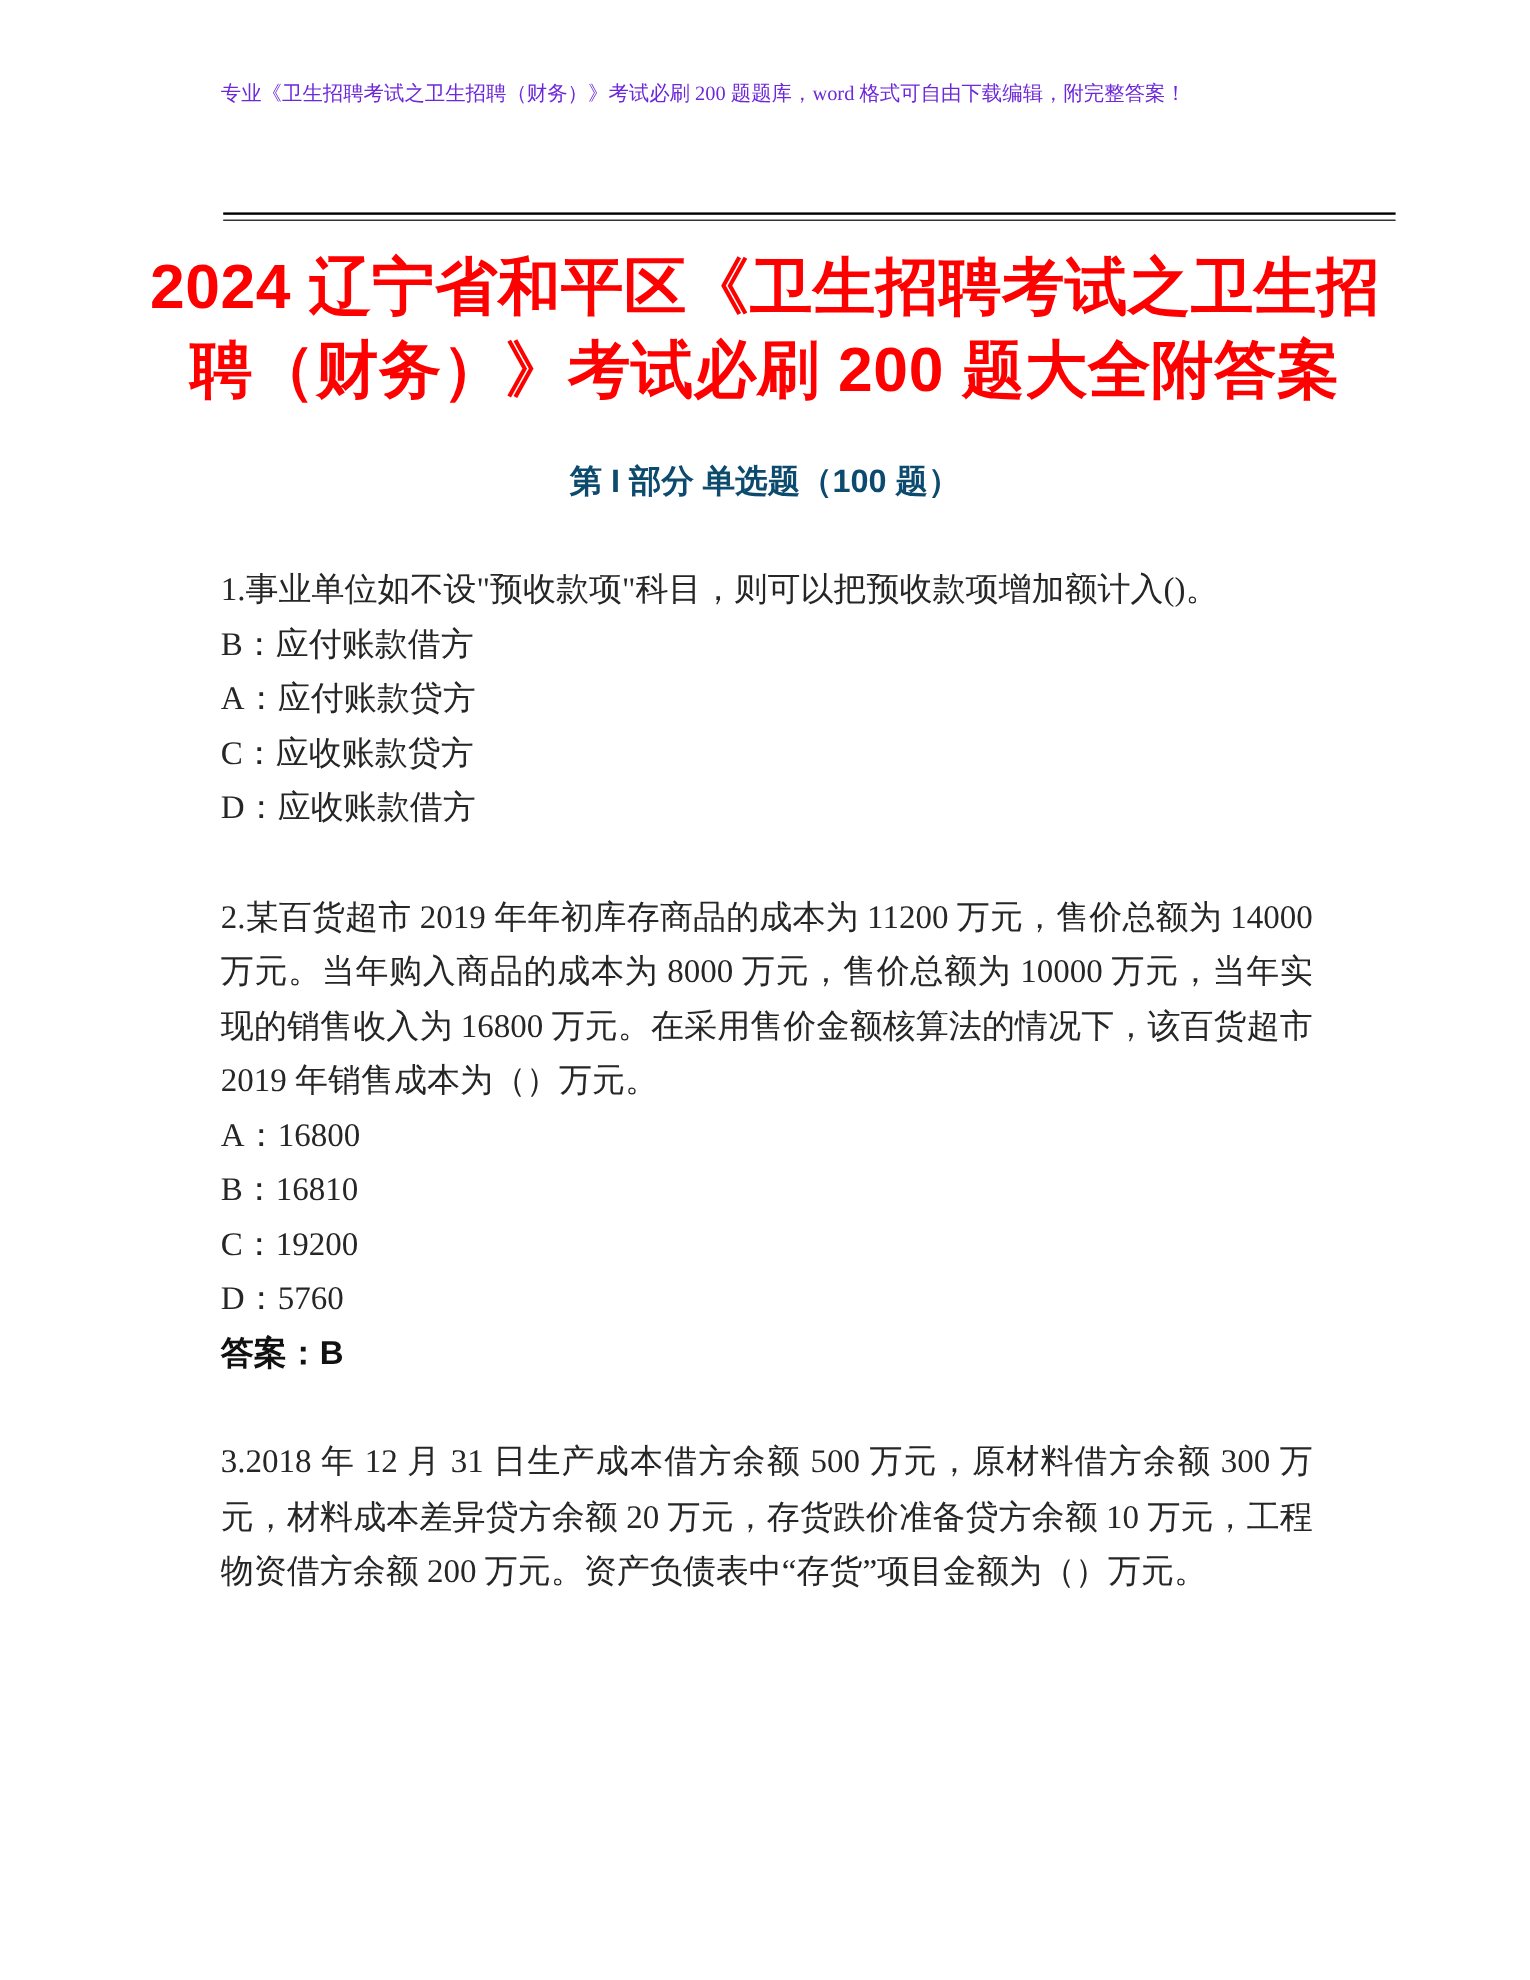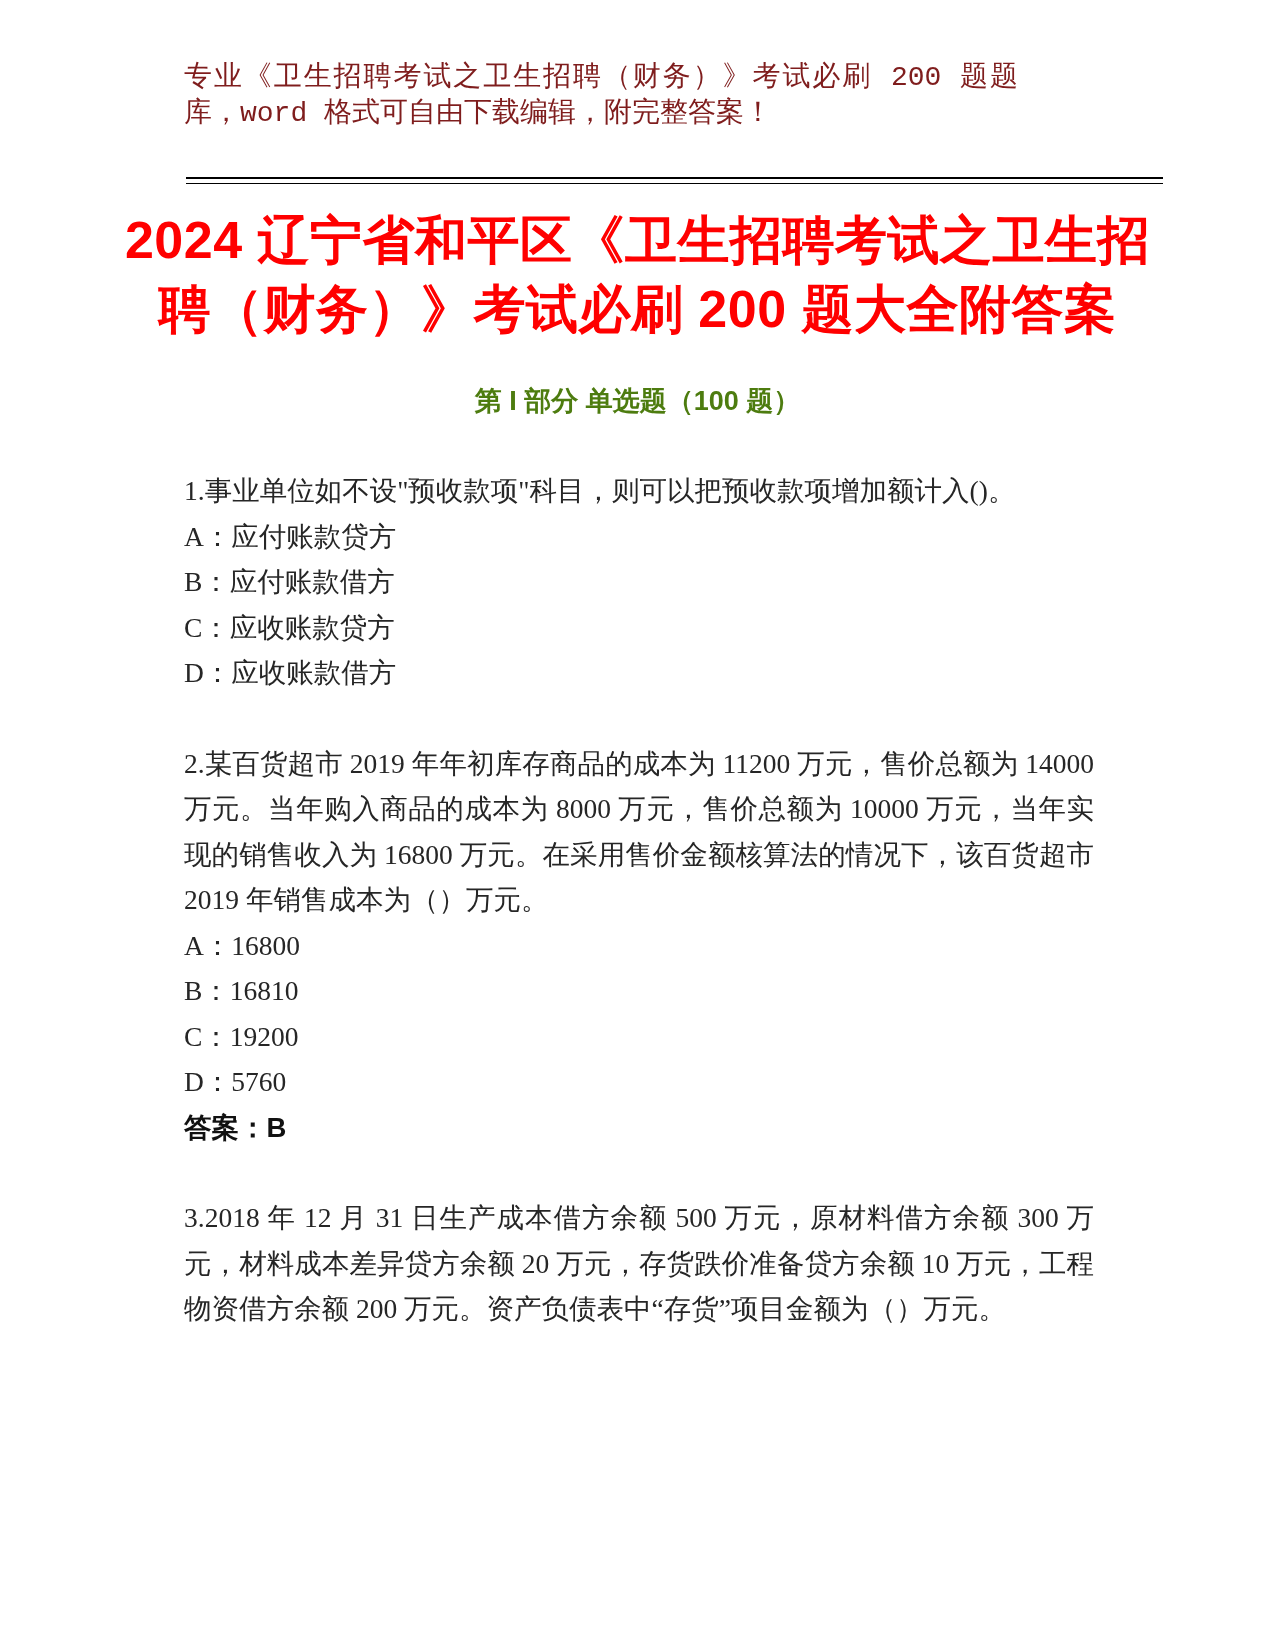--- a/index.html
+++ b/index.html
@@ -12,26 +12,25 @@
     overflow: hidden;
     font-family: "Liberation Serif", "DejaVu Serif", serif;
   }
 
   
   .header-note {
     position: absolute;
     left: 184px;
     top: 60px;
     width: 834px;
-    font-size: 28px;
+    font-size: 17px;
     line-height: 35.5px;
-    color: #7f1d1d;
+    color: #6d28d9;
     text-align: justify;
     margin: 0;
-    font-family: Liberation Mono, monospace;
   }
 
   
   .double-rule {
     position: absolute;
     left: 186px;
     top: 177px;
     width: 977px;
     height: 7px;
     box-sizing: border-box;
@@ -58,21 +57,21 @@
     position: absolute;
     left: 0;
     right: 0;
     top: 381px;
     margin: 0;
     text-align: center;
     font-family: "Liberation Sans", "DejaVu Sans", sans-serif;
     font-weight: 600;
     font-size: 27px;
     line-height: 40px;
-    color: #4d7c0f;
+    color: #0c4a6e;
   }
 
   .content {
     position: absolute;
     left: 184px;
     top: 468px;
     width: 910px;
     font-size: 27.5px;
     line-height: 45.5px;
     color: #262626;
@@ -102,22 +101,22 @@
     <span class="title-line">2024 辽宁省和平区《卫生招聘考试之卫生招</span>
     <span class="title-line">聘（财务）》考试必刷 200 题大全附答案</span>
   </h1>
 
   <h2 class="section-heading">第 I 部分 单选题（100 题）</h2>
 
   <div class="content">
 
     <div class="question">
       <p class="stem-line">1.事业单位如不设"预收款项"科目，则可以把预收款项增加额计入()。</p>
+      <p class="option-line">B：应付账款借方</p>
       <p class="option-line">A：应付账款贷方</p>
-      <p class="option-line">B：应付账款借方</p>
       <p class="option-line">C：应收账款贷方</p>
       <p class="option-line">D：应收账款借方</p>
     </div>
 
     <div class="question">
       <p class="stem-line">2.某百货超市 2019 年年初库存商品的成本为 11200 万元，售价总额为 14000 万元。当年购入商品的成本为 8000 万元，售价总额为 10000 万元，当年实现的销售收入为 16800 万元。在采用售价金额核算法的情况下，该百货超市 2019 年销售成本为（）万元。</p>
       <p class="option-line">A：16800</p>
       <p class="option-line">B：16810</p>
       <p class="option-line">C：19200</p>
       <p class="option-line">D：5760</p>

